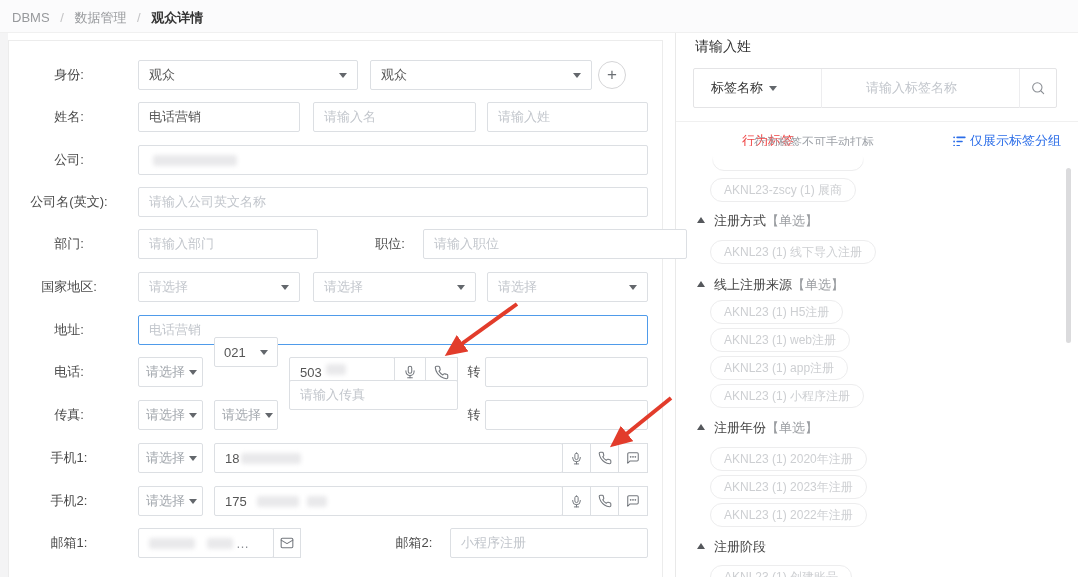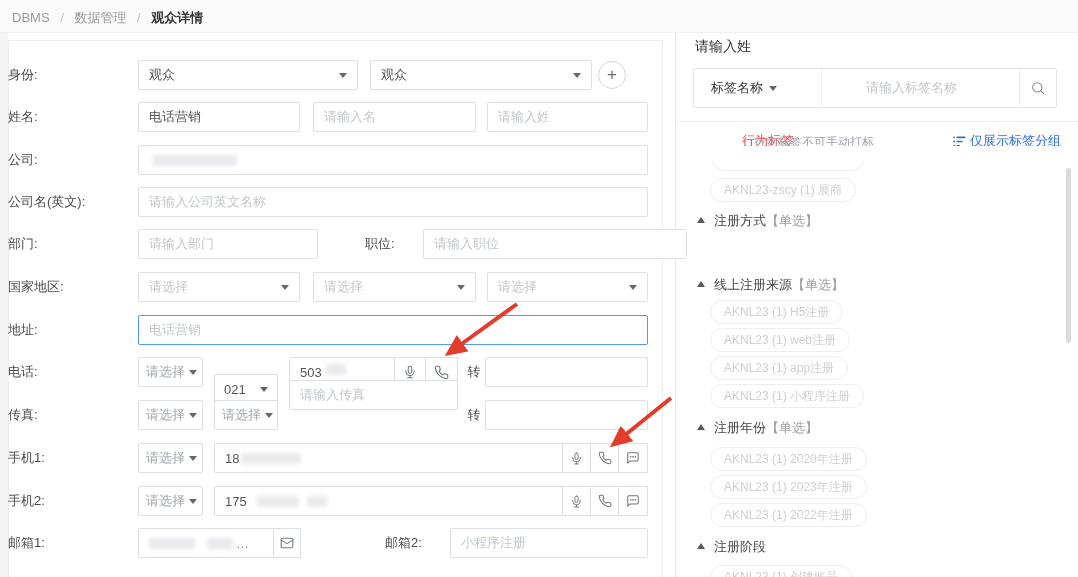--- a/index.html
+++ b/index.html
@@ -11,21 +11,21 @@
   .topbar { position:absolute; left:0; top:0; width:1078px; height:33px; background:#fbfbfc; border-bottom:1px solid #f0f0f0; }
   .crumbs { position:absolute; left:12px; top:9px; font-size:13px; color:#97999c; white-space:nowrap; }
   .crumbs .sep { margin:0 7px; color:#c3c3c5; }
   .crumbs .cur { color:#333; font-weight:bold; }
 
   .leftstrip { position:absolute; left:0; top:33px; width:8px; height:544px; background:#f4f4f5; }
   .card { position:absolute; left:8px; top:40px; width:655px; height:537px; background:#fff; border:1px solid #ececec; border-bottom:none; }
   .vdivider { position:absolute; left:675px; top:33px; width:1px; height:544px; background:#e9e9e9; }
 
   
-  .lbl { position:absolute; left:8px; width:122px; height:30px; line-height:30px; text-align:left; font-size:13px; color:#4a4a4a; white-space:nowrap; }
+  .lbl { position:absolute; left:8px; width:122px; height:30px; line-height:30px; text-align:center; font-size:13px; color:#4a4a4a; white-space:nowrap; }
   .inp { position:absolute; height:30px; border:1px solid #dcdfe3; border-radius:2px; background:#fff; display:flex; align-items:center; padding:0 10px; font-size:13px; color:#555; white-space:nowrap; overflow:hidden; }
   .ph { color:#c2c6cc; }
   .caret { width:0; height:0; border-left:4px solid transparent; border-right:4px solid transparent; border-top:5px solid #63676c; }
   .caret.end { margin-left:auto; }
   .caret.inline { margin-left:6px; }
   .sel-sm { color:#a2a7ad; }
   .focus { border-color:#4f9bea; }
   .ibtn { position:absolute; height:30px; border:1px solid #dcdfe3; background:#fff; display:flex; align-items:center; justify-content:center; }
   .ibtn svg { stroke:#73777d; fill:none; stroke-width:1.8; stroke-linecap:round; stroke-linejoin:round; }
   .plusbtn { position:absolute; width:28px; height:28px; border:1px solid #d5d5d7; border-radius:50%; background:#fff; color:#6b6f74; font-size:17px; line-height:25px; text-align:center; }
@@ -132,21 +132,21 @@
   <div class="lbl" style="top:315px">地址:</div>
   <div class="inp focus" style="left:138px;top:315px;width:510px">
     <span class="ph">电话营销</span>
   </div>
 
   <div class="lbl" style="top:357px">电话:</div>
   <div class="inp" style="left:138px;top:357px;width:65px;padding:0 7px">
     <span class="sel-sm">请选择</span>
     <span class="caret inline" style="margin-left:4px"></span>
   </div>
-  <div class="inp" style="left:214px;top:374px;width:64px;padding:0 9px">
+  <div class="inp" style="left:214px;top:337px;width:64px;padding:0 9px">
     <span>021</span>
     <span class="caret end"></span>
   </div>
   <div class="inp" style="left:289px;top:357px;width:106px">
     <span>503</span>
     <span class="redact" style="width:20px;margin-top:-6px"></span>
   </div>
   <div class="ibtn" style="left:394px;top:357px;width:32px">
     <svg width="14" height="14" viewBox="0 0 24 24">
         <path d="M12 2a3 3 0 0 1 3 3v6a3 3 0 0 1-6 0V5a3 3 0 0 1 3-3z"></path>
@@ -295,20 +295,21 @@
 
   <div class="pill" style="left:712px;top:147px;width:152px"></div>
   <div class="fade-top"></div>
 
   <div class="pill" style="left:710px;top:178px">AKNL23-zscy (1) 展商</div>
 
   <div class="caret-up" style="top:217px"></div>
   <div class="ghead" style="top:212px">
     <span>注册方式</span><span class="badge">【单选】</span>
   </div>
+  <div class="pill" style="left:710px;top:240px">AKNL23 (1) 线下导入注册</div>
 
   <div class="caret-up" style="top:281px"></div>
   <div class="ghead" style="top:276px">
     <span>线上注册来源</span><span class="badge">【单选】</span>
   </div>
   <div class="pill" style="left:710px;top:300px">AKNL23 (1) H5注册</div>
   <div class="pill" style="left:710px;top:328px">AKNL23 (1) web注册</div>
   <div class="pill" style="left:710px;top:356px">AKNL23 (1) app注册</div>
   <div class="pill" style="left:710px;top:384px">AKNL23 (1) 小程序注册</div>
 

